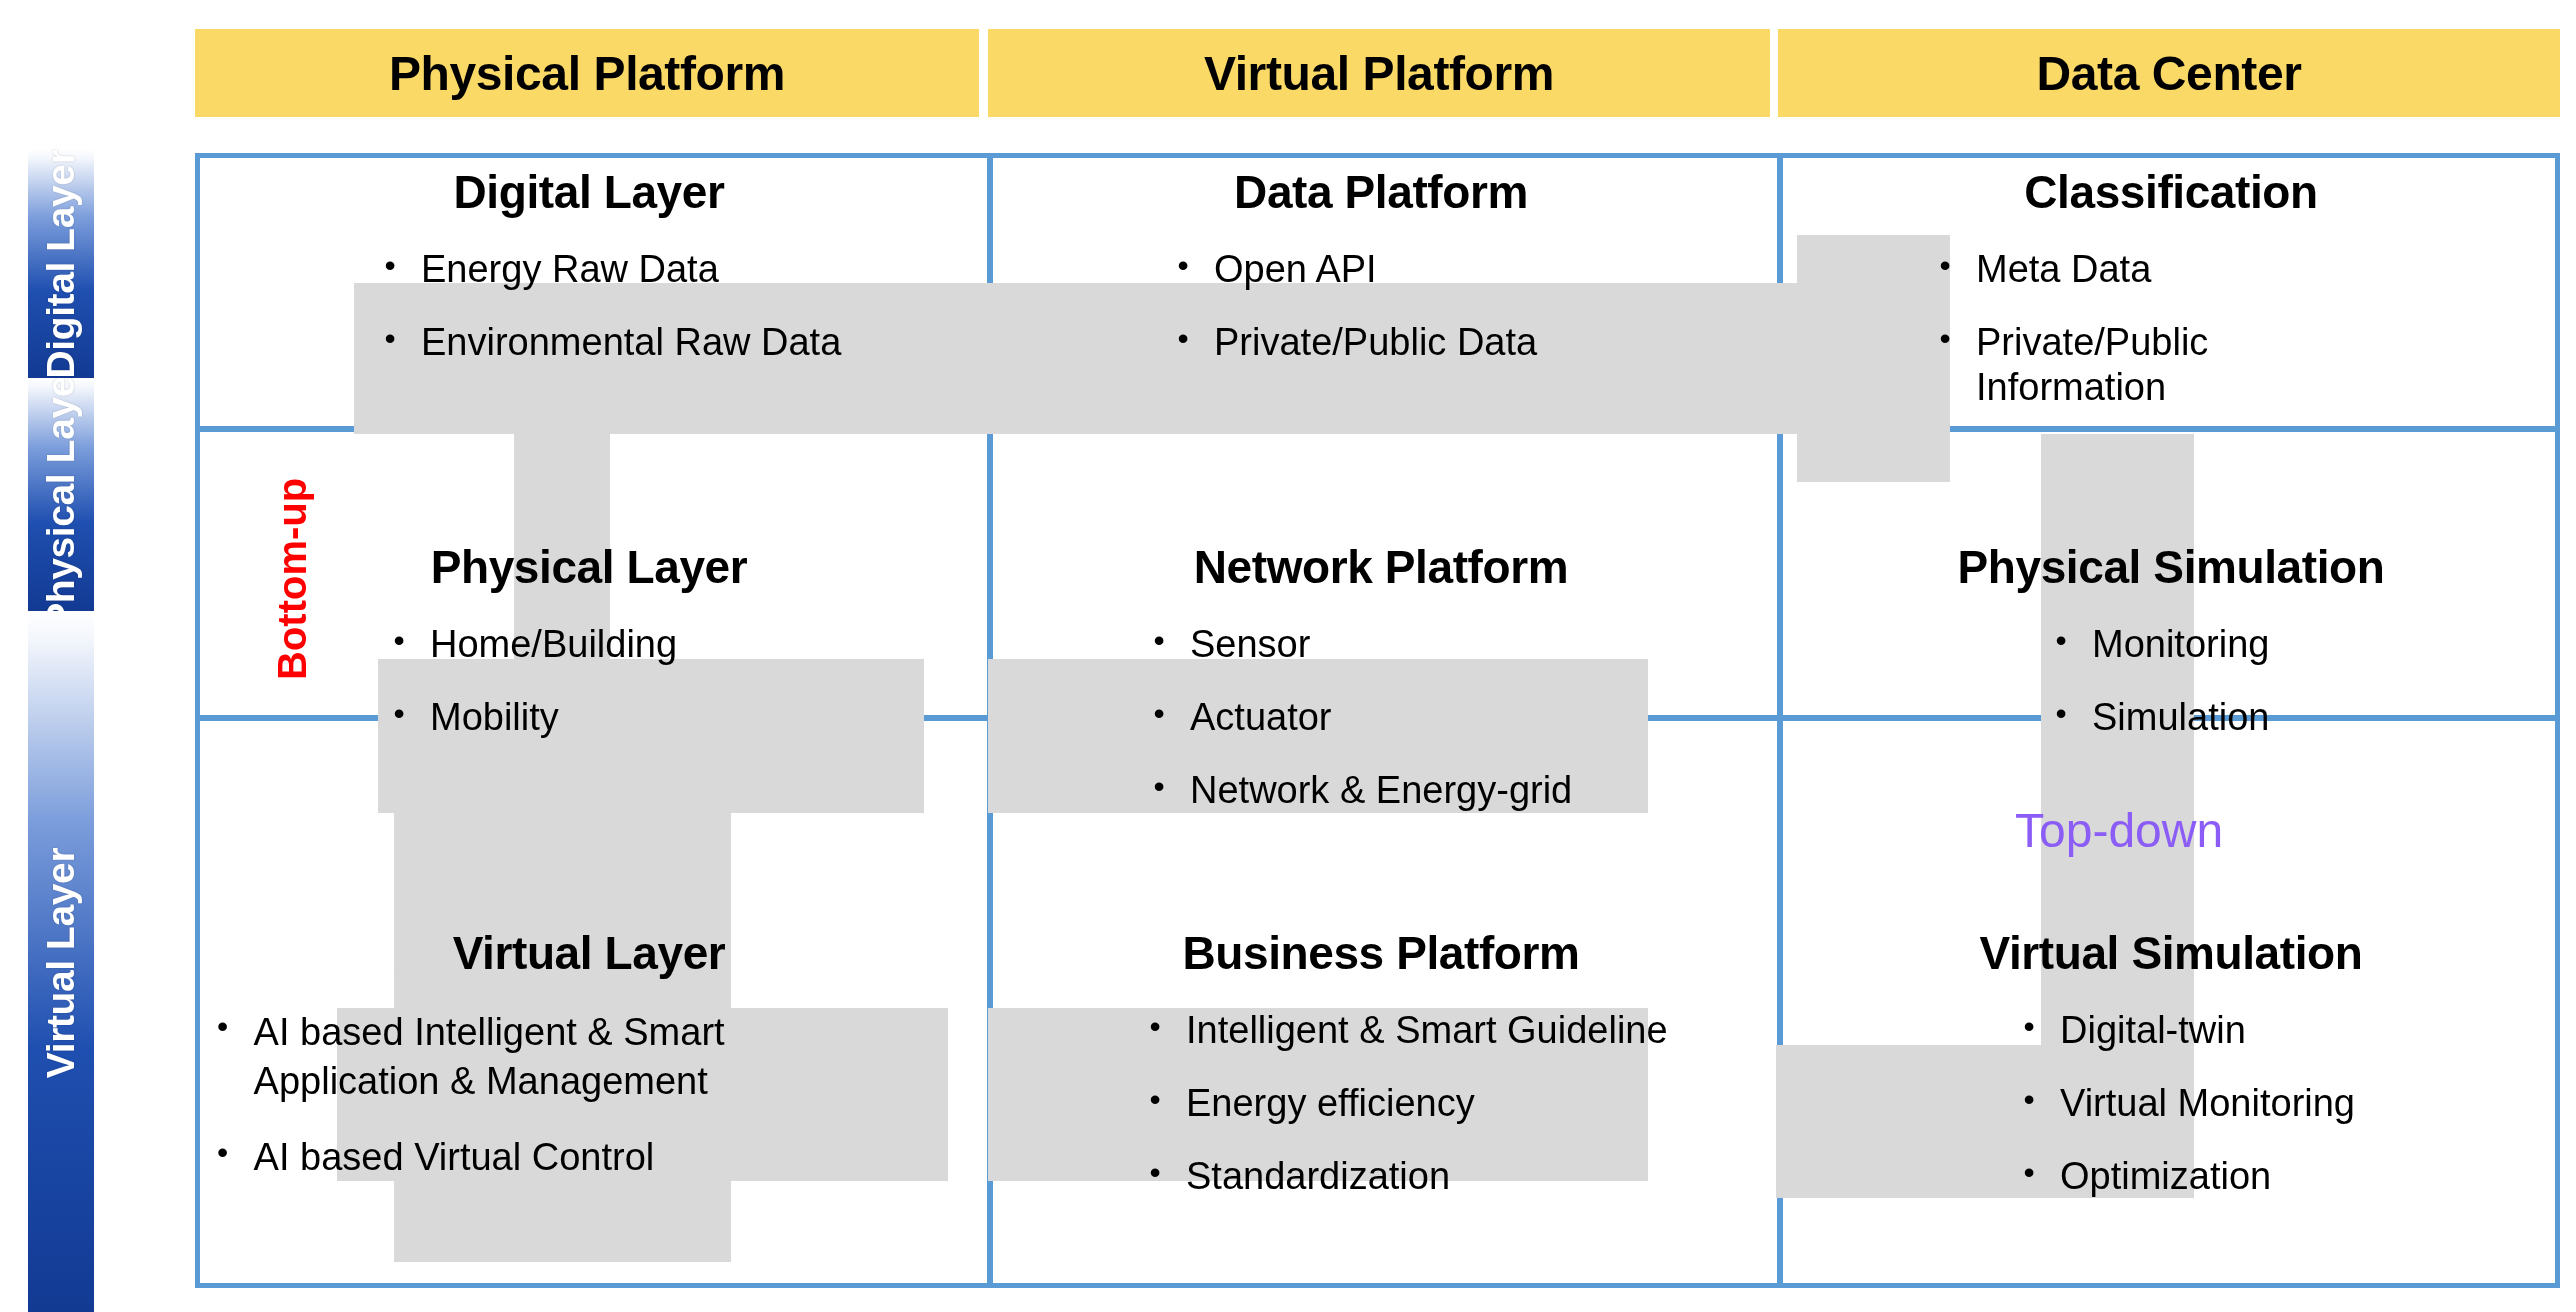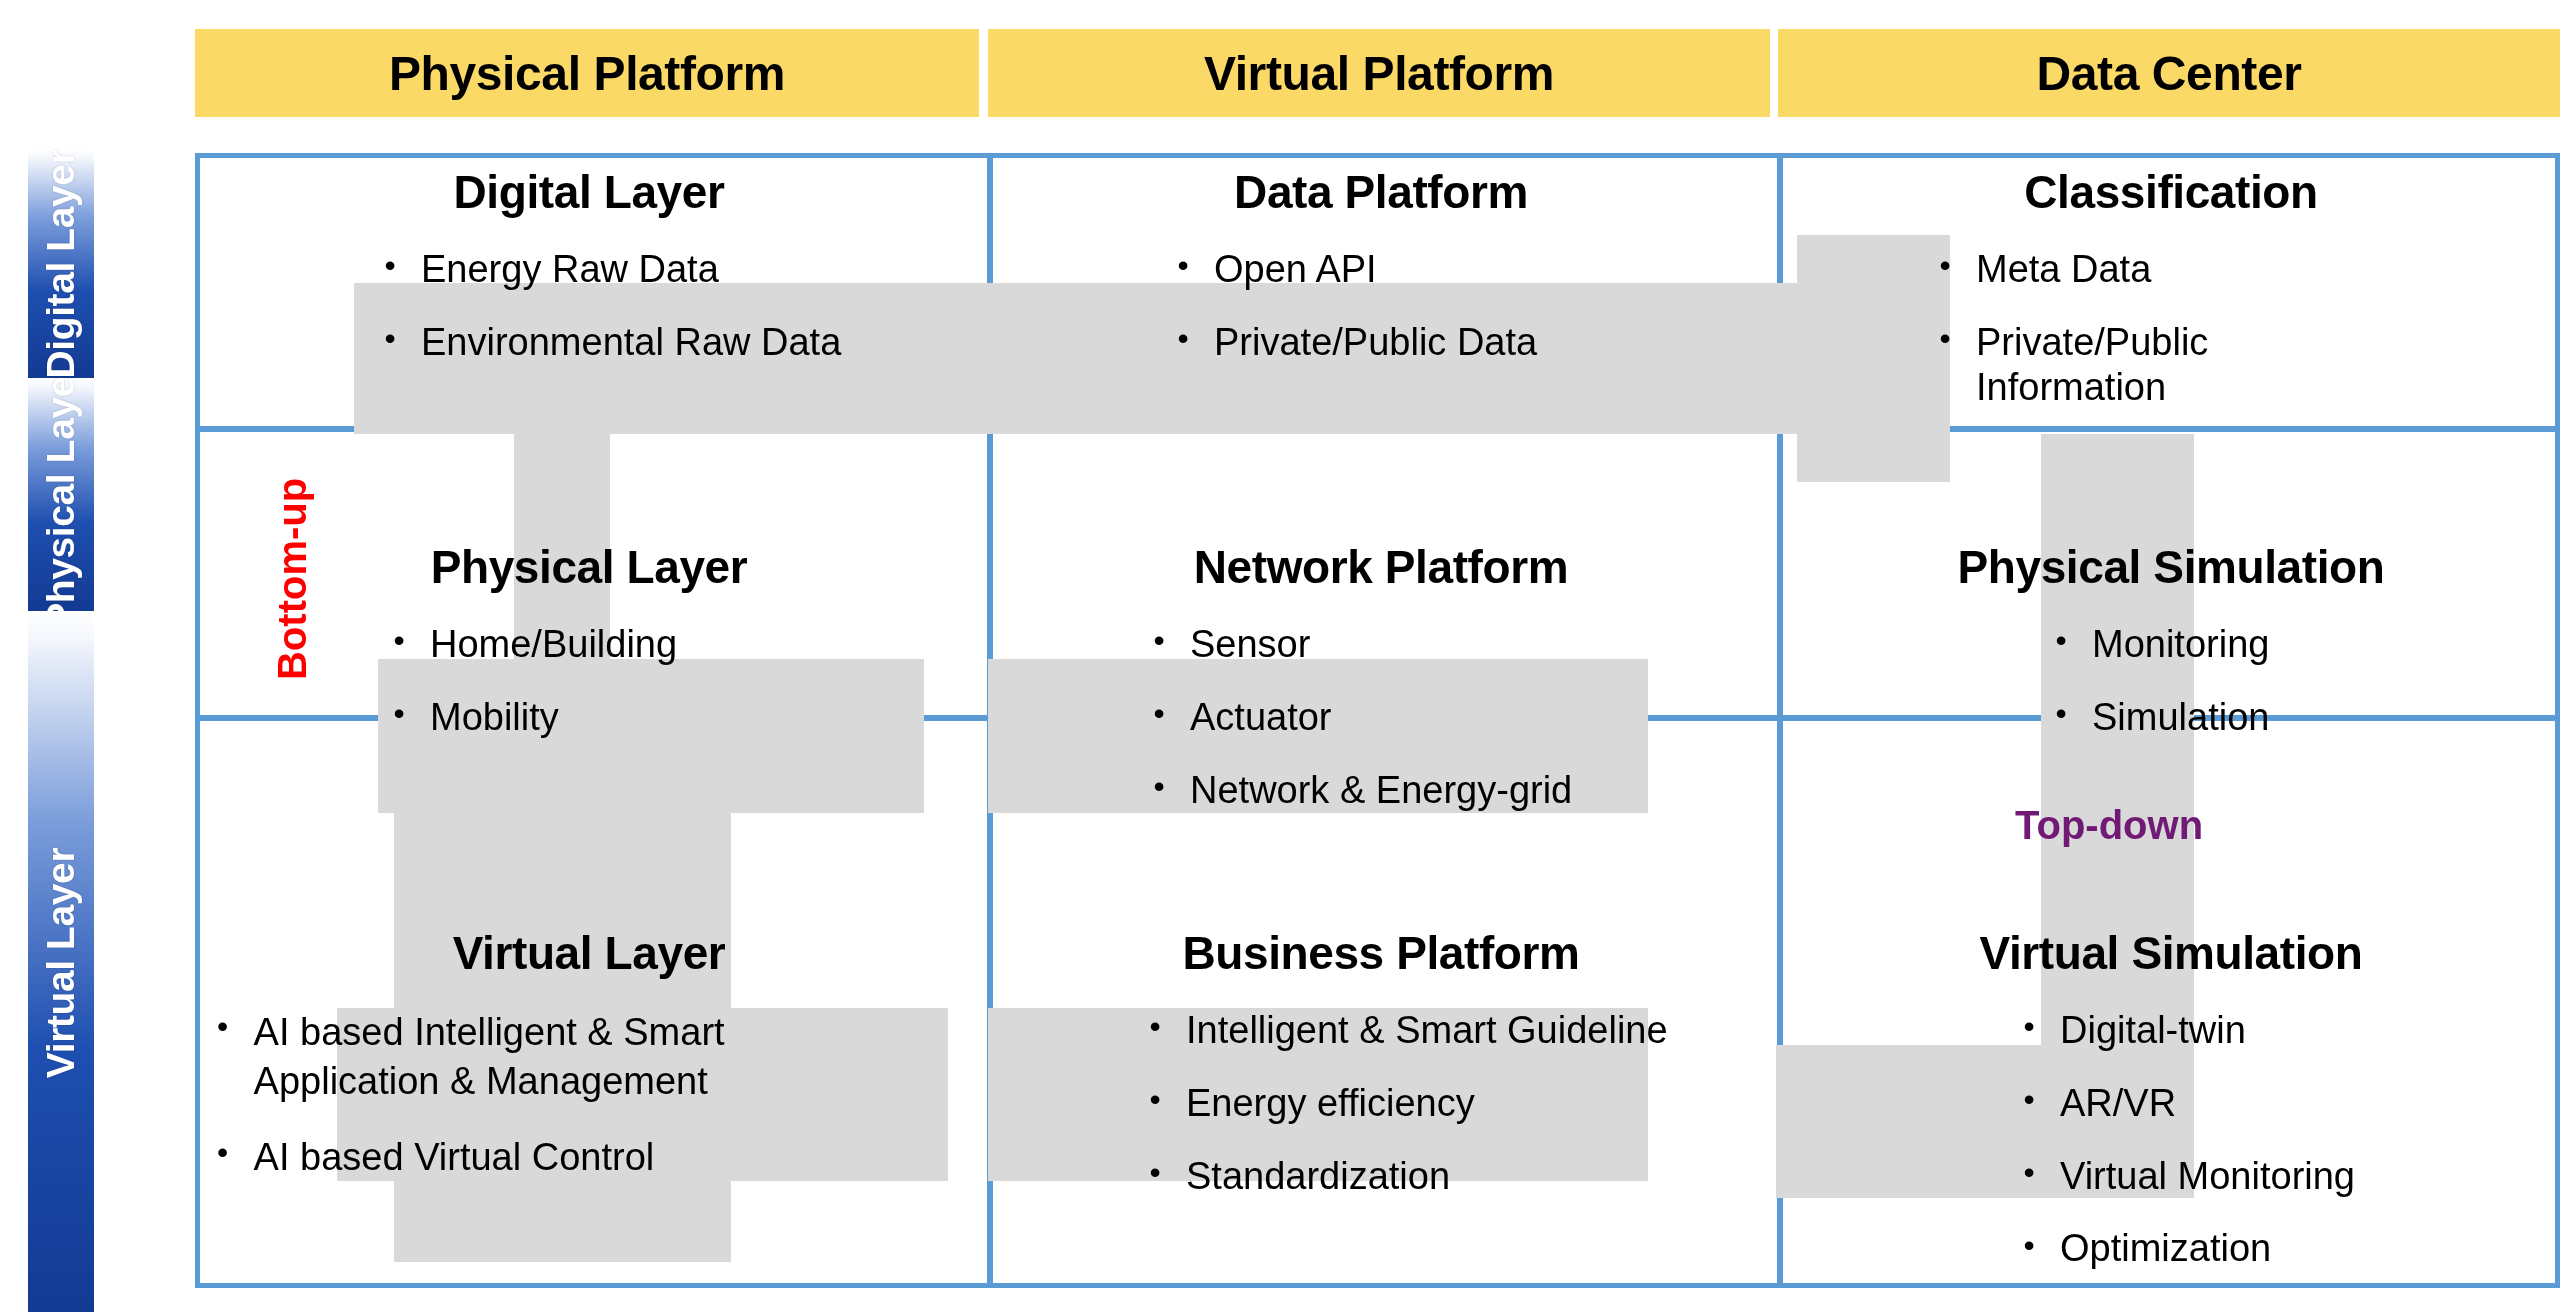--- a/index.html
+++ b/index.html
@@ -154,23 +154,23 @@
     font-weight: bold;
     font-size: 40px;
     font-stretch: condensed;
     letter-spacing: 0px;
     white-space: nowrap;
     transform-origin: left bottom;
   }
   #top-down {
     position: absolute;
     z-index: 5;
-    color: #701a75;
-    font-weight: bold;
-    font-size: 40px;
+    color: #8b5cf6;
+    font-weight: normal;
+    font-size: 48px;
     font-stretch: condensed;
     white-space: nowrap;
   }
 </style>
 </head>
 <body>
 
 <div id="stage">
 
   <div class="col-head" id="head-physical">Physical Platform</div>
@@ -283,20 +283,19 @@
       <li>Intelligent &amp; Smart Guideline</li>
       <li>Energy efficiency</li>
       <li>Standardization</li>
     </ul>
   </div>
 
   <div class="cell" style="left:1784px; top:926px; width:774px;">
     <div class="cell-title">Virtual Simulation</div>
     <ul class="bullets" style="margin-top:24px; margin-left:233px;">
       <li>Digital-twin</li>
-      <li>AR/VR</li>
       <li>Virtual Monitoring</li>
       <li>Optimization</li>
     </ul>
   </div>
 
 </div>
 
 
 </body></html>

